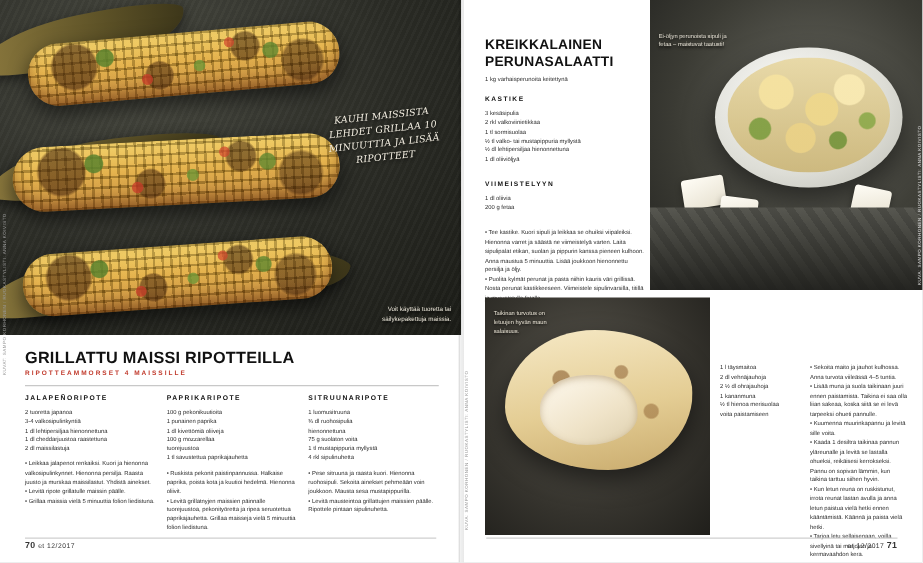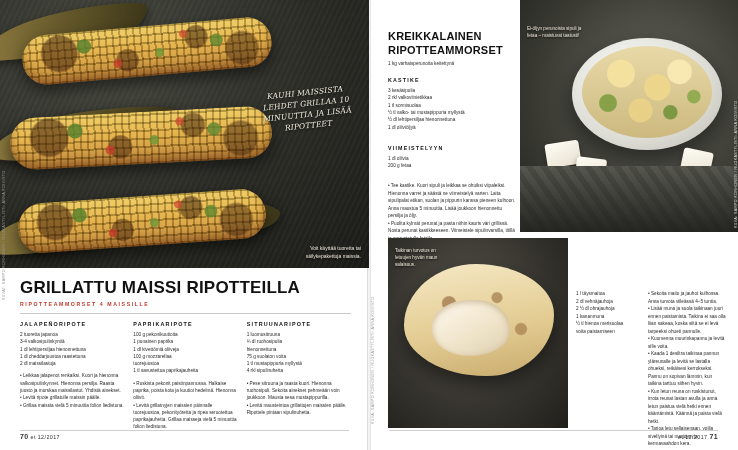--- a/index.html
+++ b/index.html
@@ -73,21 +73,21 @@
     color:#ece7da;font-size:5px;line-height:1.5;text-align:right;
     text-shadow:0 1px 2px rgba(0,0,0,.9);z-index:5;
   }
   .photo-credit-left{
     position:absolute;left:2px;top:300px;
     transform:rotate(-90deg);transform-origin:left top;
     font-size:3.6px;color:#9a9a9a;letter-spacing:.4px;white-space:nowrap;
   }
 
   .recipe-left{position:absolute;left:20px;top:278px;right:18px;}
-  .rl-title{font-size:17px;font-weight:bold;color:#111;letter-spacing:.2px;}
+  .rl-title{font-size:13px;font-weight:bold;color:#111;letter-spacing:.2px;}
   .rl-sub{font-size:5.2px;font-weight:bold;color:#c0392b;letter-spacing:1.6px;margin-top:3px;}
   .rule{height:1px;background:#c8c8c8;margin:6px 0 7px;}
 
   .cols3{display:flex;gap:9px;}
   .col{width:108px;}
   .col h4{margin:0 0 4px;font-size:5.4px;font-weight:bold;letter-spacing:1.2px;color:#111;}
   .col p{margin:0;font-size:4.7px;line-height:1.55;color:#2a2a2a;}
   .col .ing{margin:0 0 5px;font-size:4.7px;line-height:1.55;color:#2a2a2a;}
   .col .ing div{white-space:normal;}
   .col .method{margin:0;font-size:4.7px;line-height:1.55;color:#2a2a2a;}
@@ -250,21 +250,21 @@
 
     <div class="foot-rule" style="left:20px;width:329px;"></div>
     <div class="folio folio-left">
       <span class="num">70</span>
       <span>et 12/2017</span>
     </div>
   </div>
 
   <div class="page page-right">
 
-    <div class="r-title">KREIKKALAINEN RIPOTTEAMMORSET</div>
+    <div class="r-title">KREIKKALAINEN PERUNASALAATTI</div>
     <div class="r-intro">1 kg varhaisperunoita keitettynä</div>
 
     <div class="r-block" style="top:76px;">
       <h4>KASTIKE</h4>
       <div>3 kesäsipulia</div>
       <div>2 rkl valkoviinietikkaa</div>
       <div>1 tl sormisuolaa</div>
       <div>½ tl valko- tai mustapippuria myllystä</div>
       <div>½ dl lehtipersiljaa hienonnettuna</div>
       <div>1 dl oliiviöljyä</div>

